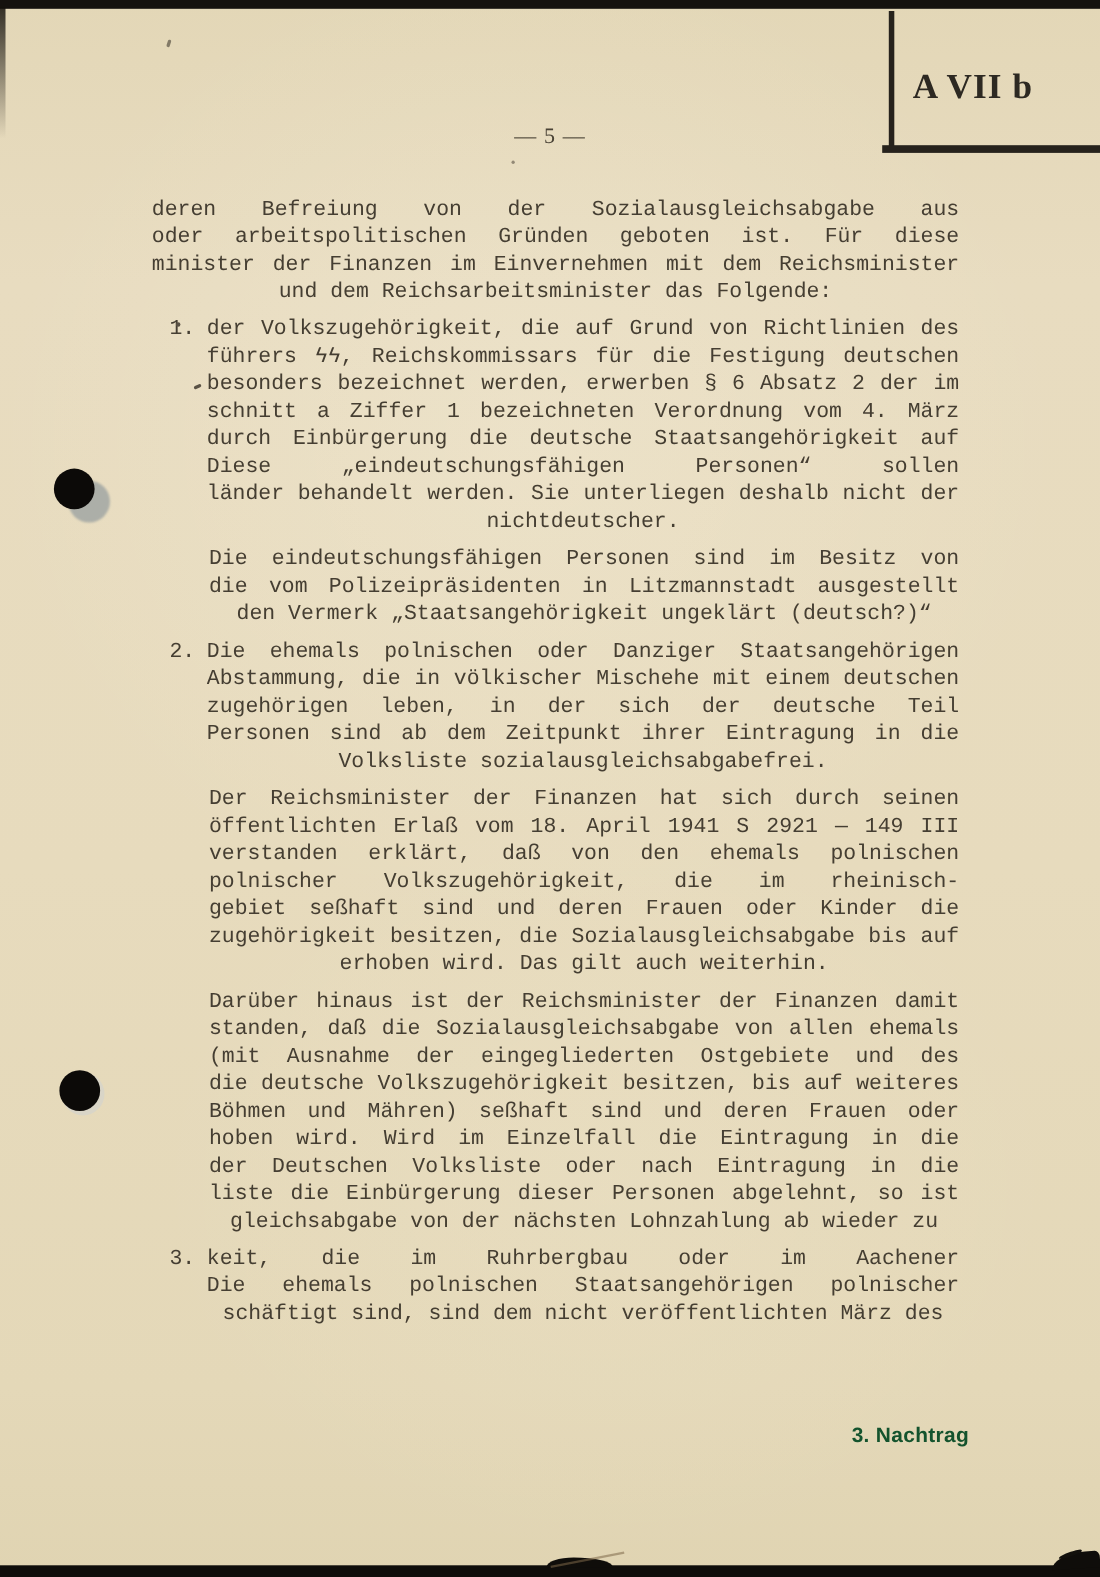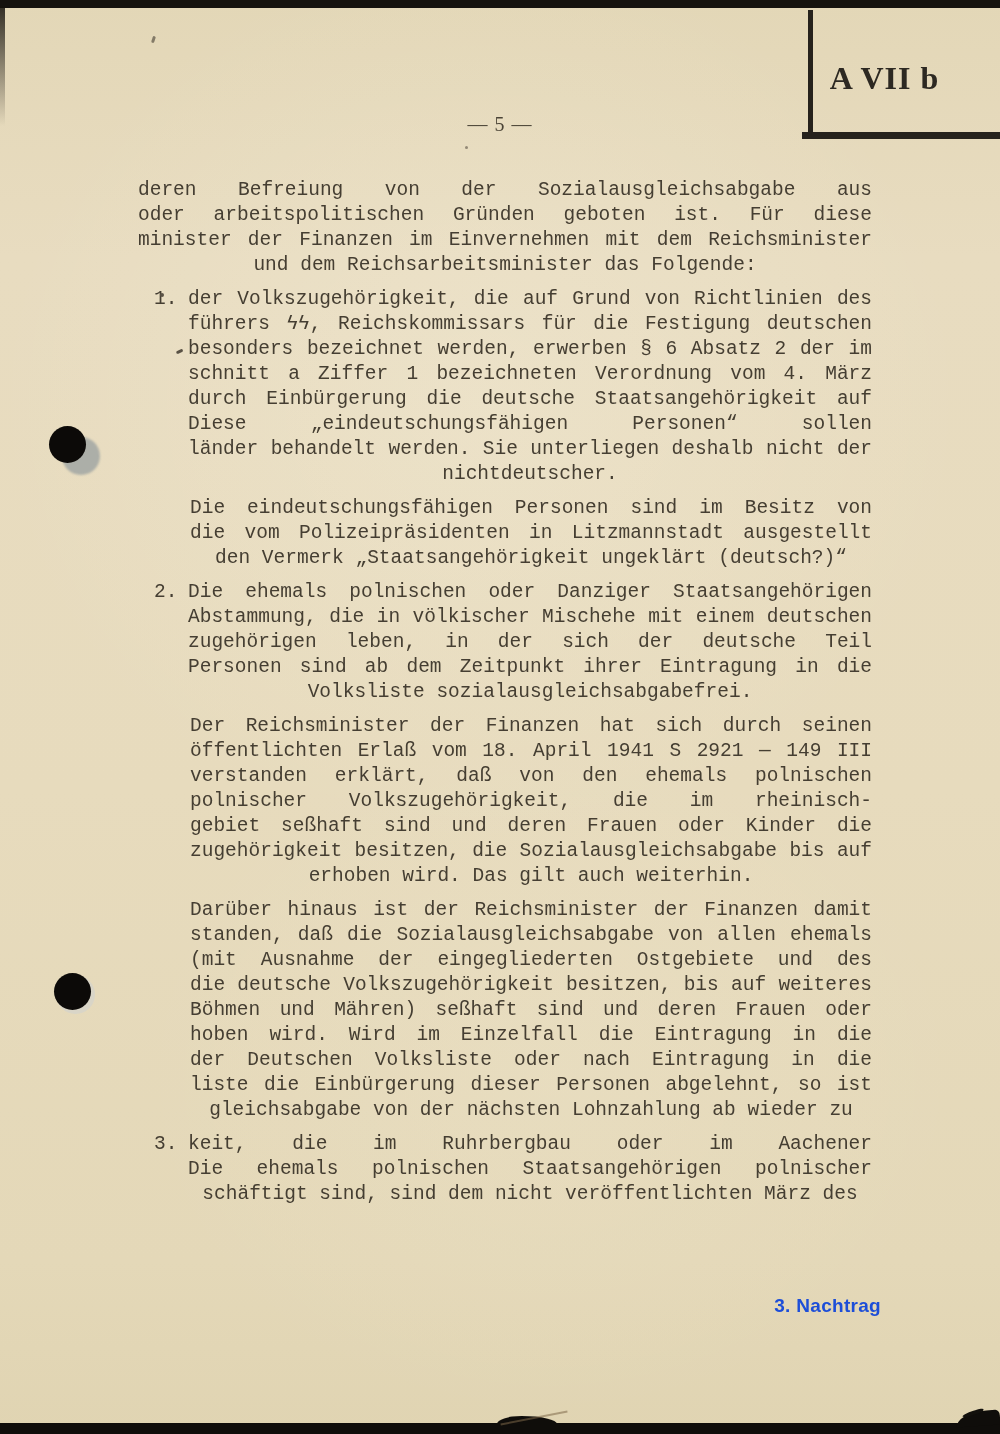--- a/index.html
+++ b/index.html
@@ -45,21 +45,21 @@
   .block:first-child { margin-top:0; }
   .block.li  { position:relative; padding-left:50px; }
   .block.ind { margin-left:52px; }
   .num  { position:absolute; left:16px; top:0; }
   .line { height:25px; overflow:hidden; text-align:justify; }
   .line.j::after { content:""; display:inline-block; width:100%; height:0; }
   .line.last { text-align:center; }
 
   .footer-label { position:absolute; right:119px; top:1295px;
                   font-family:"Liberation Sans","DejaVu Sans",sans-serif; font-weight:bold;
-                  font-size:19px; letter-spacing:.3px; color:#1d4ed8; }
+                  font-size:19px; letter-spacing:.3px; color:#14532d; }
 
   
   .hole       { position:absolute; border-radius:50%; }
   .hole-black { background:#0c0a08; width:37px; height:37px; }
   .hole-gray  { background:#a2a7a4; width:38px; height:38px; filter:blur(1px); opacity:.85; }
   #hole1-gray  { left:62px;  top:437px; }
   #hole1-black { left:49px;  top:426px; }
   #hole2-rim   { left:56px;  top:975px; background:#d9d5c7; width:39px; height:39px; filter:blur(.6px);}
   #hole2-black { left:54px;  top:973px; }
 

